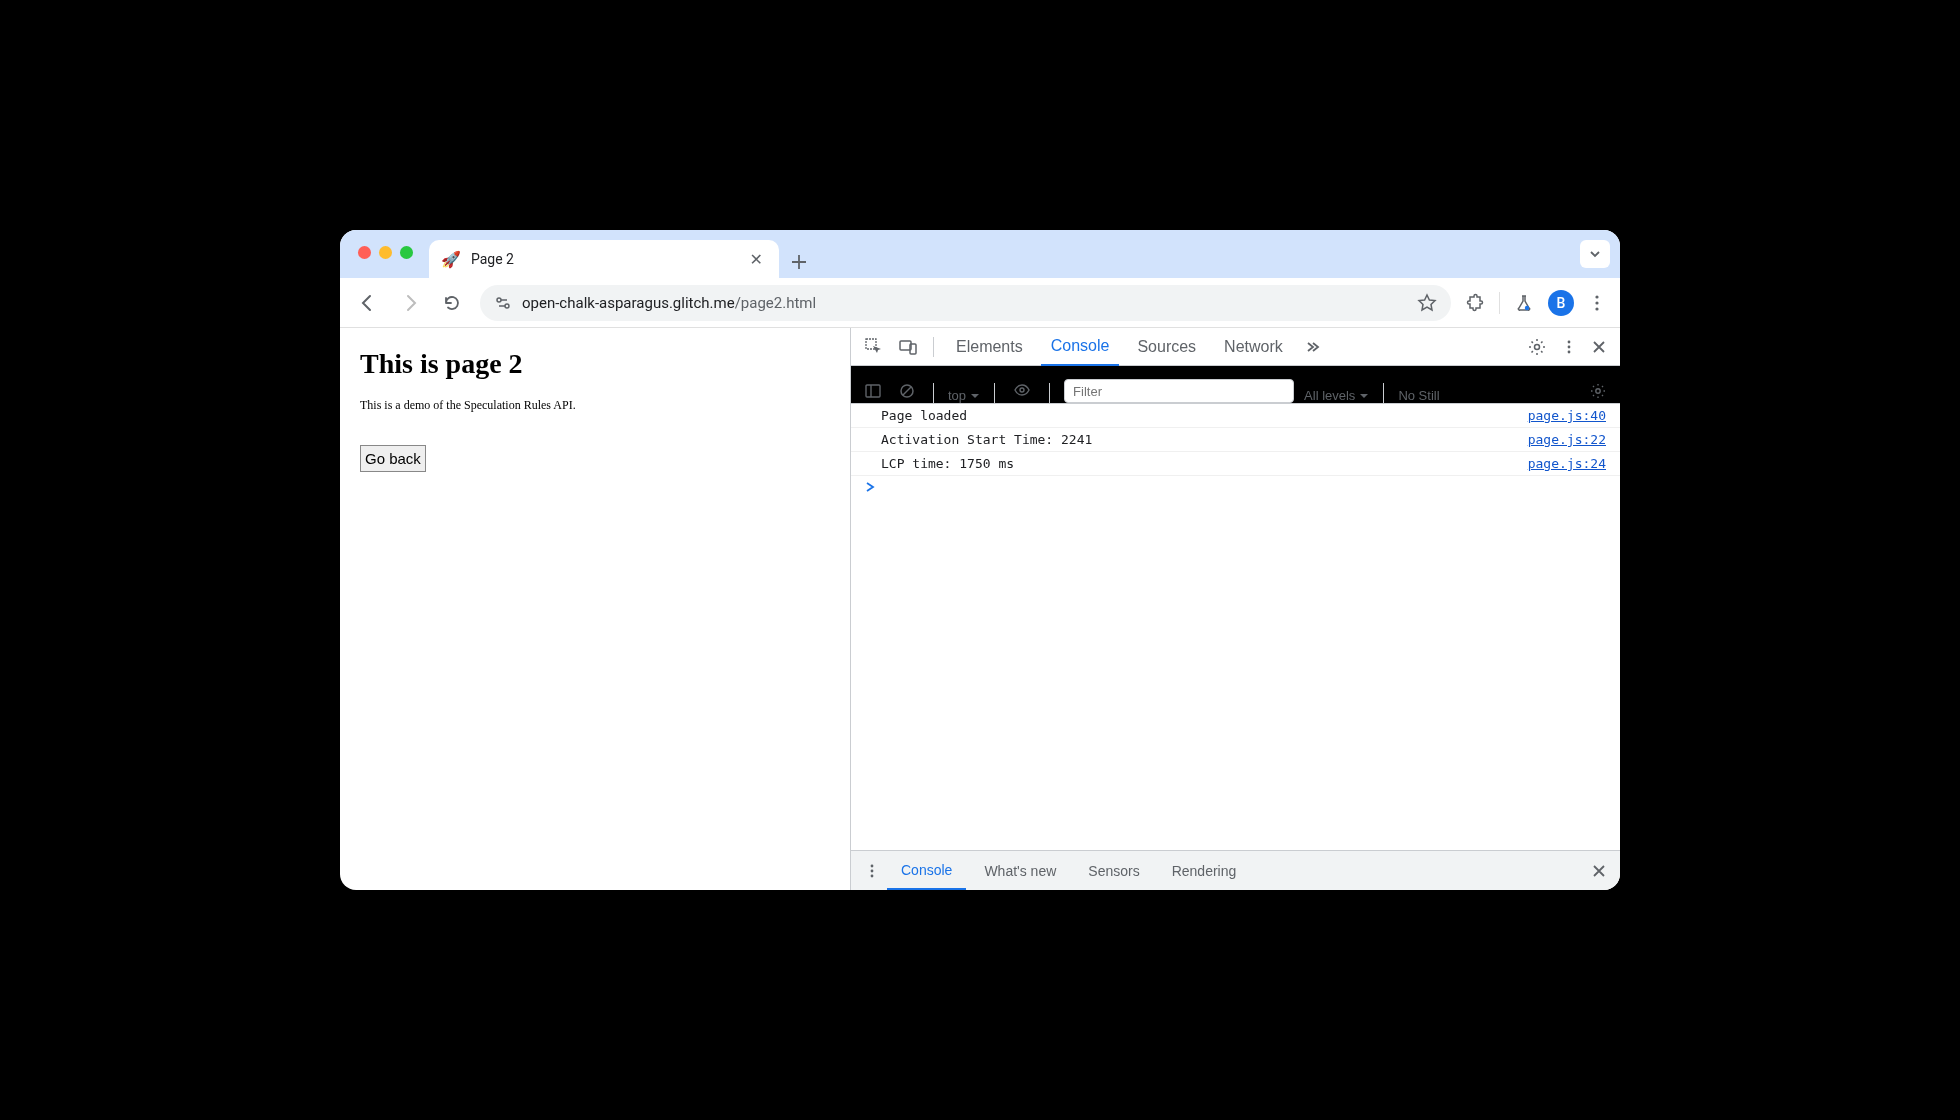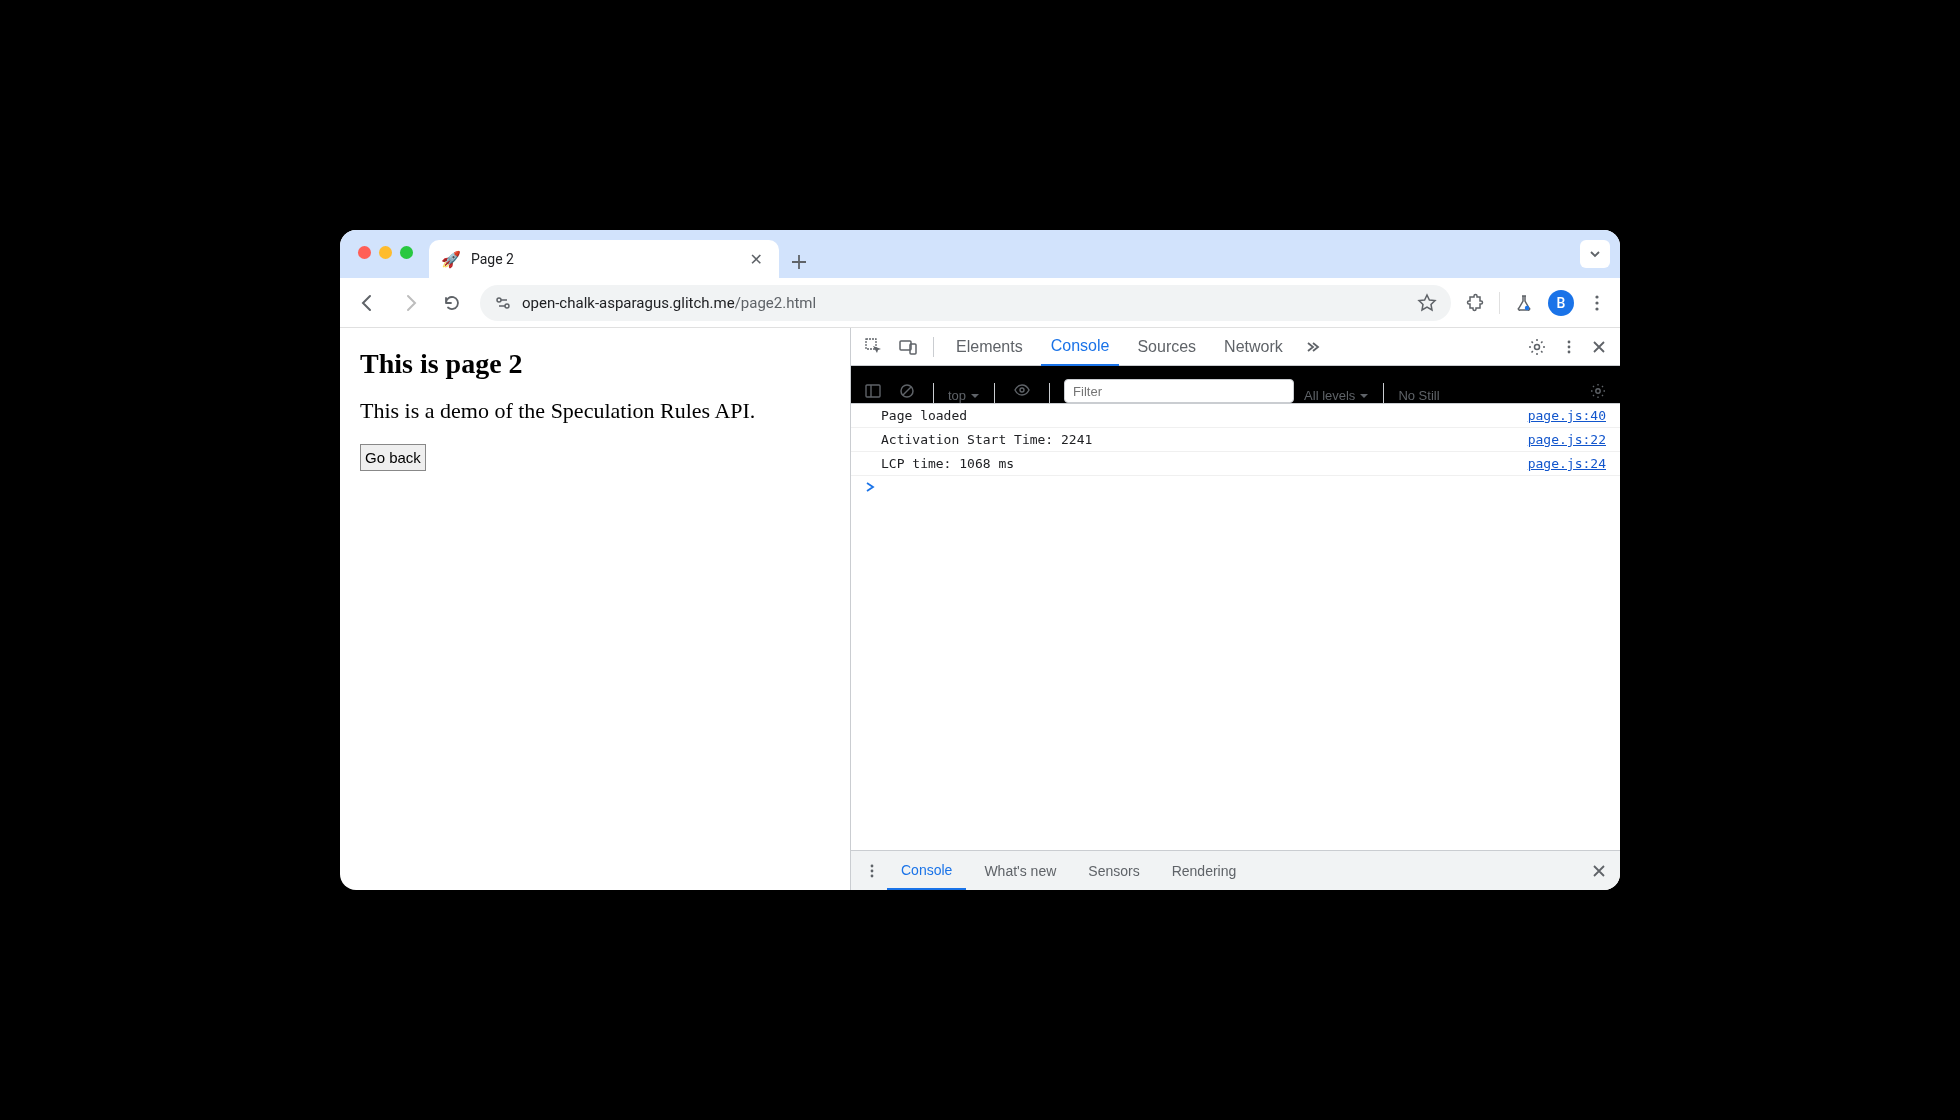--- a/index.html
+++ b/index.html
@@ -30,21 +30,21 @@
 .omnibox .url .path { color: #5f6368; }
 .omnibox .star { color: #5f6368; cursor: pointer; }
 .toolbar .iconbtn { color: #5f6368; cursor: pointer; }
 .toolbar .sep { width: 1px; height: 22px; background: #e0e0e0; }
 .avatar { width: 26px; height: 26px; background: #1a73e8; color: #fff; border-radius: 50%; display: flex; align-items: center; justify-content: center; font-size: 14px; font-weight: 500; }
 
 
 .body { flex: 1; display: flex; overflow: hidden; }
 .page { flex: 0 0 510px; padding: 20px; font-family: "Times New Roman", serif; overflow: auto; }
 .page h1 { font-size: 28px; font-weight: bold; margin-bottom: 18px; }
-.page p { font-size: 22px; margin-bottom: 20px; }
+.page p { font-size: 12px; margin-bottom: 32px; }
 .page button { font-family: Arial, sans-serif; font-size: 15px; padding: 4px 4px; border: 1px solid #888; background: #efefef; cursor: pointer; }
 
 .devtools { flex: 1; display: flex; flex-direction: column; border-left: 1px solid #cacdd1; font-family: -apple-system, sans-serif; }
 
 
 .dt-tabs { height: 38px; background: #fff; display: flex; align-items: center; padding: 0 10px; border-bottom: 1px solid #cacdd1; gap: 8px; }
 .dt-iconbtn { color: #5f6368; cursor: pointer; padding: 4px; }
 .dt-sep { width: 1px; height: 20px; background: #cacdd1; margin: 0 4px; }
 .dt-tab { font-size: 16px; color: #5f6368; padding: 9px 10px; cursor: pointer; }
 .dt-tab.active { color: #1a73e8; border-bottom: 2px solid #1a73e8; margin-bottom: -1px; }
@@ -256,21 +256,21 @@
       <div class="con-log">
         <div class="con-row">
           <span class="msg">Page loaded</span>
           <span class="src">page.js:40</span>
         </div>
         <div class="con-row">
           <span class="msg">Activation Start Time: 2241</span>
           <span class="src">page.js:22</span>
         </div>
         <div class="con-row">
-          <span class="msg">LCP time: 1068 ms</span>
+          <span class="msg">LCP time: 1750 ms</span>
           <span class="src">page.js:24</span>
         </div>
         <div class="con-prompt">
           <svg width="10" height="10" viewBox="0 0 10 10">
               <path d="M2 1l6 4-6 4" stroke="#1a73e8" stroke-width="1.8" fill="none"></path>
             </svg>
         </div>
       </div>
 
       <div class="drawer">

